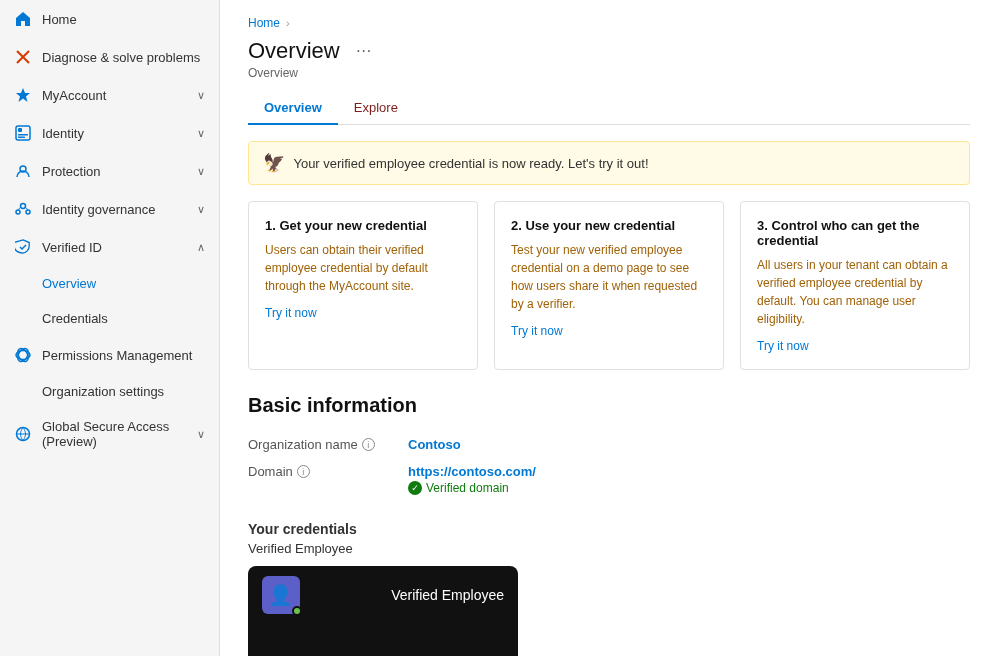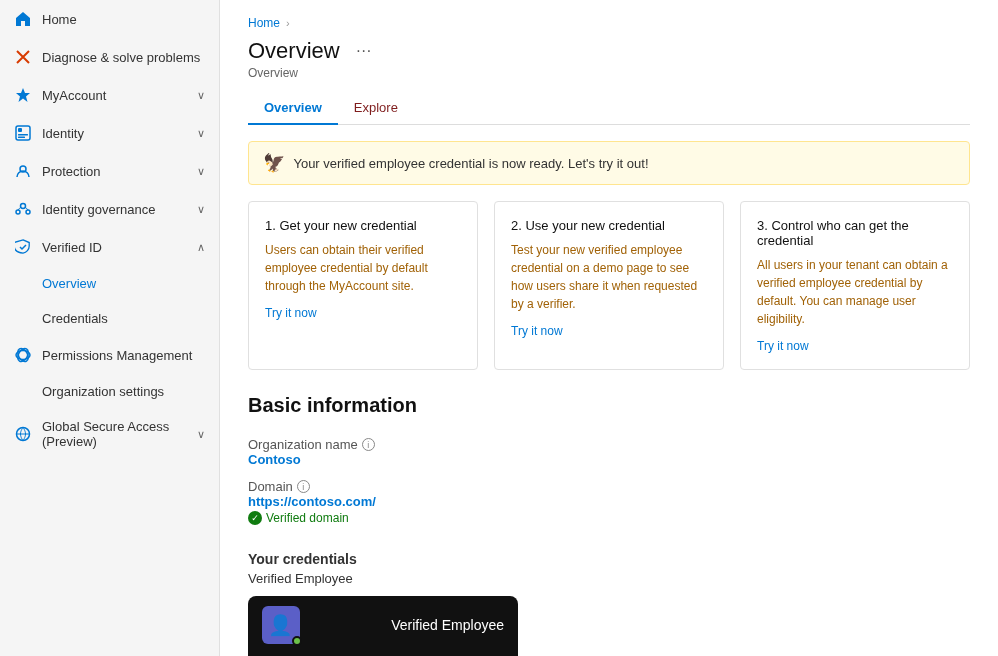--- a/index.html
+++ b/index.html
@@ -92,28 +92,28 @@
 
     
     .step-cards { display: flex; gap: 16px; margin-bottom: 24px; }
     .step-card {
       flex: 1;
       border: 1px solid #e0e0e0;
       border-radius: 4px;
       padding: 16px;
       background: white;
     }
-    .step-card h4 { font-size: 13px; font-weight: 400; margin-bottom: 8px; color: #111; }
+    .step-card h4 { font-size: 13px; font-weight: 700; margin-bottom: 8px; color: #111; }
     .step-card p { font-size: 12px; color: #a16207; line-height: 1.5; margin-bottom: 10px; }
     .try-link { color: #0078d4; font-size: 12px; cursor: pointer; text-decoration: none; }
 
     
     .section-title { font-size: 20px; font-weight: 600; margin-bottom: 14px; color: #111; }
     .info-table { margin-bottom: 20px; }
-    .info-row { display: flex; align-items: flex-start; padding: 6px 0; flex-direction: column; }
+    .info-row { display: flex; align-items: flex-start; padding: 6px 0; }
     .info-label { width: 160px; color: #555; font-size: 13px; display: flex; align-items: center; gap: 4px; }
     .info-value { color: #0078d4; font-size: 13px; }
     .info-value a { color: #0078d4; text-decoration: none; cursor: pointer; font-weight: bold; }
     .verified-badge { display: flex; align-items: center; gap: 4px; color: #107c10; font-size: 12px; margin-top: 2px; }
     .verified-icon { width: 14px; height: 14px; background: #107c10; border-radius: 50%; display: flex; align-items: center; justify-content: center; color: white; font-size: 9px; }
 
     
     .cred-section-title { font-size: 14px; font-weight: 600; margin-bottom: 4px; }
     .cred-subtitle { font-size: 13px; color: #333; margin-bottom: 10px; }
     .cred-card {

